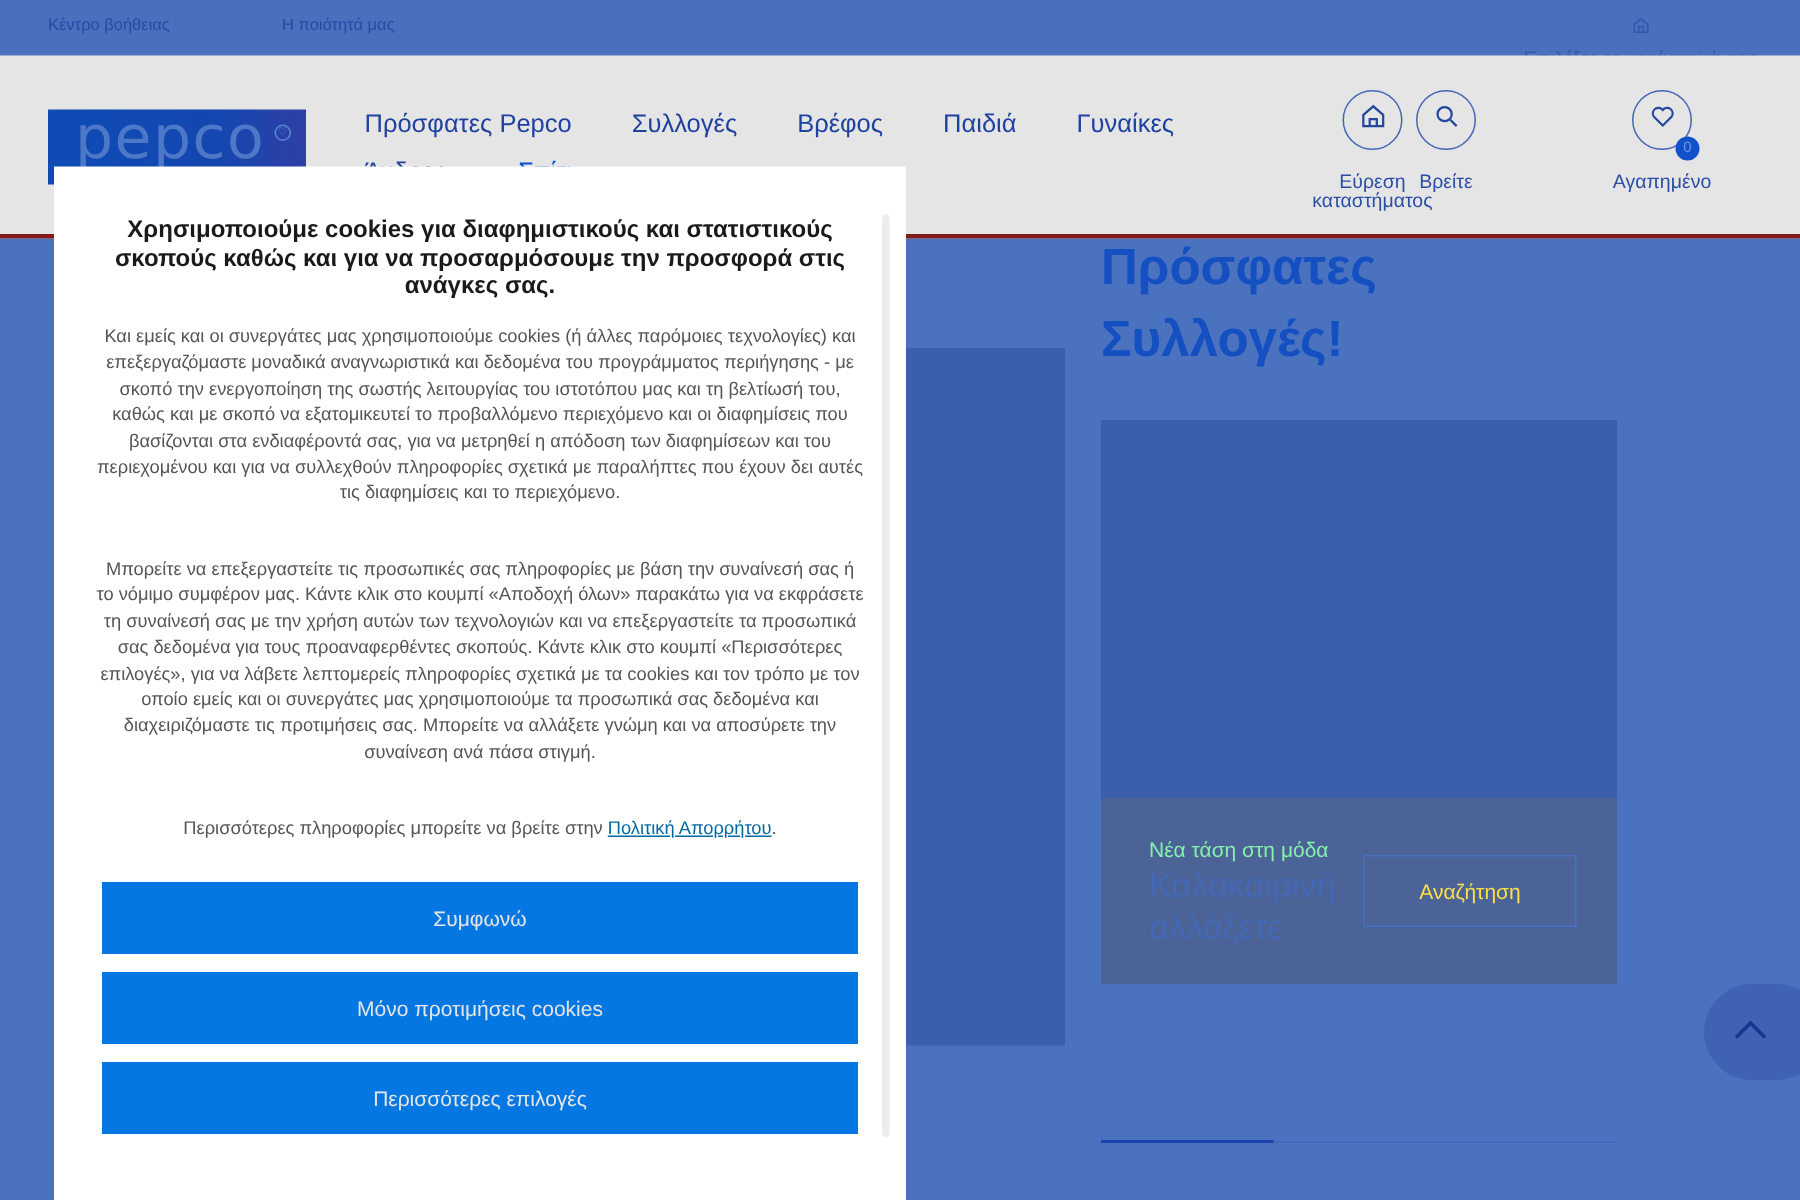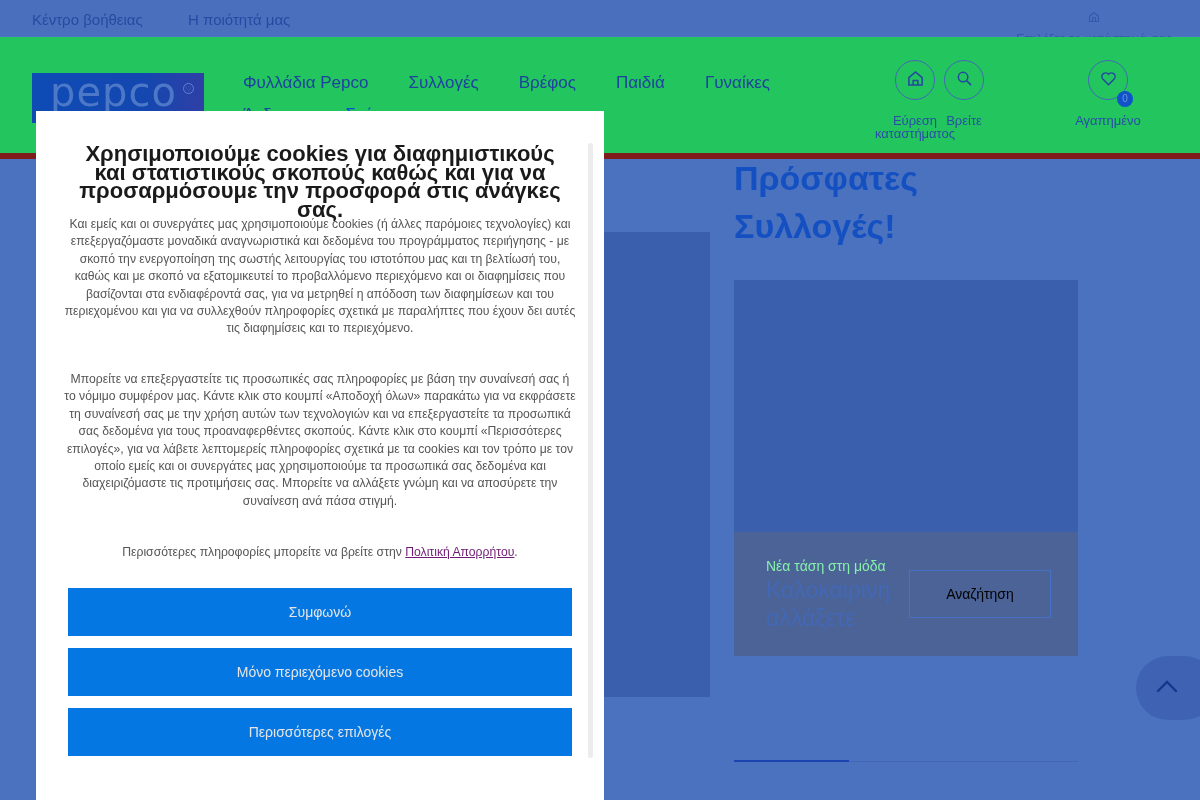--- a/index.html
+++ b/index.html
@@ -11,36 +11,36 @@
     color: #1f3c8c;
   }
 
   
   .topbar {
     position: absolute; left: 0; top: 0; width: 1200px; height: 37px;
     background: #4a70bd;
     border-bottom: 1px solid #4f76c2;
   }
   .topbar a {
-    position: absolute; top: 11px; font-size: 15px; color: #254aa3;
+    position: absolute; top: 11px; font-size: 11px; color: #254aa3;
     text-decoration: none;
   }
   .topbar .help { left: 32px; }
   .topbar .quality { left: 188px; }
   .topbar .store-pick {
     right: 28px; top: 11px; font-size: 13px; color: #3558ad;
     display: flex; align-items: center; gap: 5px; flex-direction: column;
   }
   .topbar .store-pick svg { width: 12px; height: 12px; }
 
   
   .header {
     position: absolute; left: 0; top: 37px; width: 1200px; height: 122px;
-    background: #22c55e;
-    border-bottom: 6px solid #7f1d1d;
+    background: #e5e5e5;
+    border-bottom: 3px solid #7f1d1d;
   }
   .logo {
     position: absolute; left: 32px; top: 36px; width: 172px; height: 50px;
     background: linear-gradient(90deg, #0e4bb5 0%, #1447b0 65%, #2f3fa6 100%);
     overflow: hidden;
   }
   .logo-text {
     position: absolute; left: 18px; top: -4px;
     font-size: 40px; letter-spacing: 1px; color: #4c78c7;
     font-family: "DejaVu Sans", sans-serif;
@@ -95,21 +95,21 @@
     background: #4b6396;
   }
   .co-kicker { position: absolute; left: 32px; top: 26px; font-size: 14px; color: #86efac; }
   .co-title {
     position: absolute; left: 32px; top: 44px; font-size: 23px; line-height: 28px;
     color: #4368b6; width: 150px;
   }
   .co-btn {
     position: absolute; left: 175px; top: 38px; width: 142px; height: 48px;
     border: 1px solid #4570c4; background: transparent;
-    color: #000000; font-size: 14px; font-family: inherit;
+    color: #fde047; font-size: 14px; font-family: inherit;
   }
   .slider-track {
     position: absolute; left: 734px; top: 761px; width: 344px; height: 1px;
     background: #4466b8;
   }
   .slider-progress {
     position: absolute; left: 734px; top: 760px; width: 115px; height: 2px;
     background: #1c44b0;
   }
   .scroll-top {
@@ -123,30 +123,30 @@
   .modal {
     position: absolute; left: 36px; top: 111px; width: 568px; height: 689px;
     background: #ffffff;
   }
   .modal-scrollbar {
     position: absolute; left: 552px; top: 32px; width: 5px; height: 615px;
     background: #ececec; border-radius: 3px;
   }
   .modal-title {
     position: absolute; left: 32px; top: 34px; width: 504px; text-align: center;
-    font-size: 22px; line-height: 18.5px; color: #1a1a1a;
+    font-size: 16px; line-height: 18.5px; color: #1a1a1a;
   }
   .modal-p {
     position: absolute; left: 28px; width: 512px; text-align: center;
     font-size: 12.2px; line-height: 17.4px; color: #555;
   }
   .modal-p.p1 { top: 105px; }
   .modal-p.p2 { top: 260px; }
   .modal-p.p3 { top: 433px; }
-  .modal-p a { color: #701a75; text-decoration: underline; }
+  .modal-p a { color: #0369a1; text-decoration: underline; }
   .mbtn {
     position: absolute; left: 32px; width: 504px; height: 48px;
     background: #0477e3; color: #e5e5e5; border: none; font-size: 14px;
     font-family: inherit; cursor: pointer;
   }
   .mbtn.b1 { top: 477px; }
   .mbtn.b2 { top: 537px; }
   .mbtn.b3 { top: 597px; }
 </style>
 </head>
@@ -166,21 +166,21 @@
   </a>
 </div>
 
 <div class="header">
   <div class="logo">
     <span class="logo-text">pepco</span>
     <span class="logo-heart">♡</span>
   </div>
 
   <nav class="nav">
-    <a href="#">Φυλλάδια Pepco</a>
+    <a href="#">Πρόσφατες Pepco</a>
     <a href="#">Συλλογές</a>
     <a href="#">Βρέφος</a>
     <a href="#">Παιδιά</a>
     <a href="#">Γυναίκες</a>
   </nav>
   <nav class="nav2">
     <a href="#">Άνδρες</a>
     <a href="#" class="active">Σπίτι</a>
   </nav>
 
@@ -252,15 +252,15 @@
 
   <h3 class="modal-title">Χρησιμοποιούμε cookies για διαφημιστικούς και στατιστικούς σκοπούς καθώς και για να προσαρμόσουμε την προσφορά στις ανάγκες σας.</h3>
 
   <p class="modal-p p1">Και εμείς και οι συνεργάτες μας χρησιμοποιούμε cookies (ή άλλες παρόμοιες τεχνολογίες) και επεξεργαζόμαστε μοναδικά αναγνωριστικά και δεδομένα του προγράμματος περιήγησης - με σκοπό την ενεργοποίηση της σωστής λειτουργίας του ιστοτόπου μας και τη βελτίωσή του, καθώς και με σκοπό να εξατομικευτεί το προβαλλόμενο περιεχόμενο και οι διαφημίσεις που βασίζονται στα ενδιαφέροντά σας, για να μετρηθεί η απόδοση των διαφημίσεων και του περιεχομένου και για να συλλεχθούν πληροφορίες σχετικά με παραλήπτες που έχουν δει αυτές τις διαφημίσεις και το περιεχόμενο.</p>
   <p class="modal-p p2">Μπορείτε να επεξεργαστείτε τις προσωπικές σας πληροφορίες με βάση την συναίνεσή σας ή το νόμιμο συμφέρον μας. Κάντε κλικ στο κουμπί «Αποδοχή όλων» παρακάτω για να εκφράσετε τη συναίνεσή σας με την χρήση αυτών των τεχνολογιών και να επεξεργαστείτε τα προσωπικά σας δεδομένα για τους προαναφερθέντες σκοπούς. Κάντε κλικ στο κουμπί «Περισσότερες επιλογές», για να λάβετε λεπτομερείς πληροφορίες σχετικά με τα cookies και τον τρόπο με τον οποίο εμείς και οι συνεργάτες μας χρησιμοποιούμε τα προσωπικά σας δεδομένα και διαχειριζόμαστε τις προτιμήσεις σας. Μπορείτε να αλλάξετε γνώμη και να αποσύρετε την συναίνεση ανά πάσα στιγμή.</p>
   <p class="modal-p p3">
     <span>Περισσότερες πληροφορίες μπορείτε να βρείτε στην </span><a href="#">Πολιτική Απορρήτου</a><span>.</span>
   </p>
 
   <button class="mbtn b1">Συμφωνώ</button>
-  <button class="mbtn b2">Μόνο περιεχόμενο cookies</button>
+  <button class="mbtn b2">Μόνο προτιμήσεις cookies</button>
   <button class="mbtn b3">Περισσότερες επιλογές</button>
 </div>
 
 </body></html>

